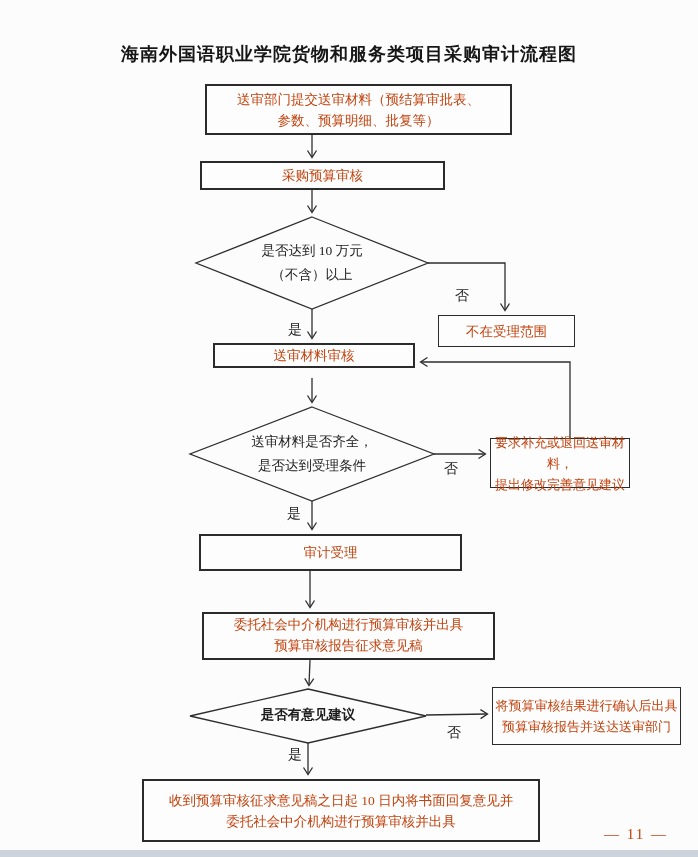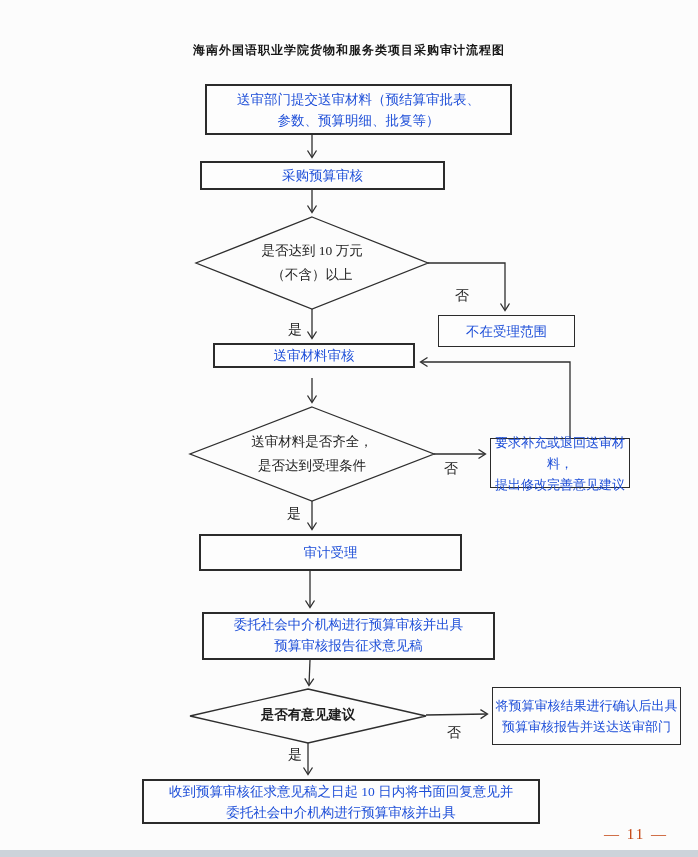--- a/index.html
+++ b/index.html
@@ -6,30 +6,30 @@
   .page{
     position:relative;
     width:698px;height:857px;
     background:#fcfcfc;
     font-family:"Liberation Serif","DejaVu Serif",serif;
     color:#1f1f1f;
     overflow:hidden;
   }
   .title{
     position:absolute;left:0;top:42px;width:698px;
-    text-align:center;font-size:12px;font-weight:bold;
+    text-align:center;font-size:18px;font-weight:bold;
     letter-spacing:1px;color:#161616;margin:0;
   }
   svg.connectors{position:absolute;left:0;top:0;}
   .node{
     position:absolute;
     border:2px solid #2b2b2b;
     background:#fdfdfd;
     display:flex;flex-direction:column;justify-content:center;align-items:center;
-    text-align:center;font-size:13.5px;line-height:21px;color:#1d4ed8;
+    text-align:center;font-size:13.5px;line-height:21px;color:#c2410c;
     box-sizing:border-box;
   }
   .node.thin{border-width:1.6px;}
   .dtext{
     position:absolute;display:flex;flex-direction:column;justify-content:space-between;align-items:center;
     text-align:center;font-size:13.5px;line-height:22px;color:#1c1c1c;background:transparent;
   }
   .edge-label{
     position:absolute;font-size:14px;color:#1c1c1c;width:20px;text-align:center;
   }
@@ -132,21 +132,21 @@
 
   <div class="dtext" style="left:218px;top:704px;width:180px;height:24px;font-weight:bold;">
     <span>是否有意见建议</span>
   </div>
 
   <div class="node thin" style="left:492px;top:687px;width:189px;height:58px;font-size:13px;">
     <span>将预算审核结果进行确认后出具</span>
     <span>预算审核报告并送达送审部门</span>
   </div>
 
-  <div class="node" style="left:142px;top:779px;width:398px;height:45px;">
+  <div class="node" style="left:142px;top:779px;width:398px;height:63px;">
     <span>收到预算审核征求意见稿之日起 10 日内将书面回复意见并</span>
     <span>委托社会中介机构进行预算审核并出具</span>
   </div>
 
   <div class="edge-label" style="left:285px;top:321px;">是</div>
   <div class="edge-label" style="left:452px;top:287px;">否</div>
   <div class="edge-label" style="left:284px;top:505px;">是</div>
   <div class="edge-label" style="left:441px;top:460px;">否</div>
   <div class="edge-label" style="left:285px;top:746px;">是</div>
   <div class="edge-label" style="left:444px;top:724px;">否</div>

